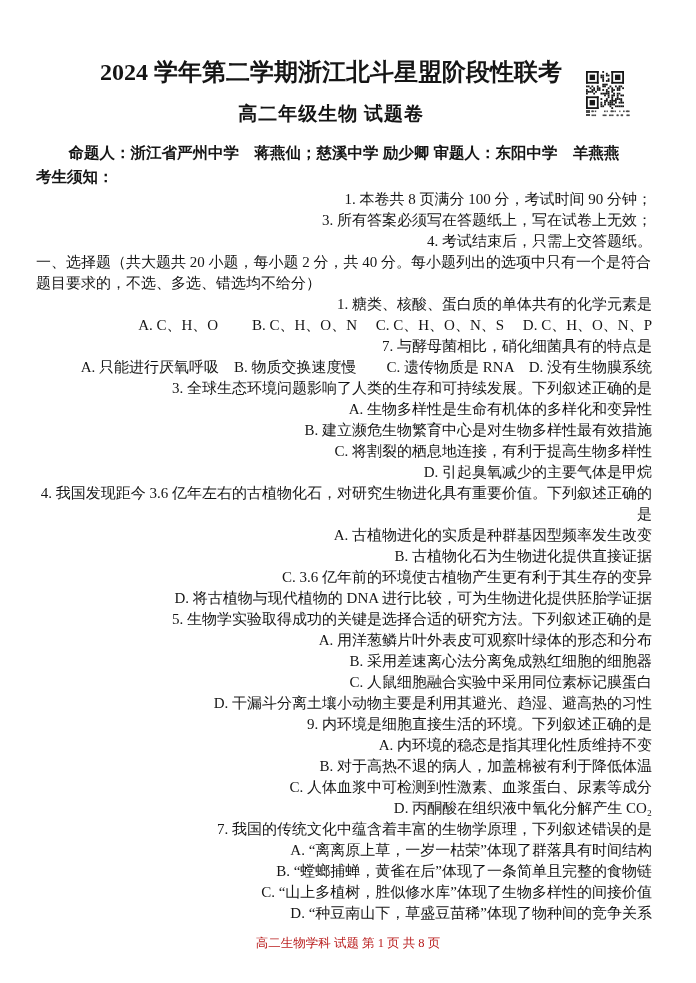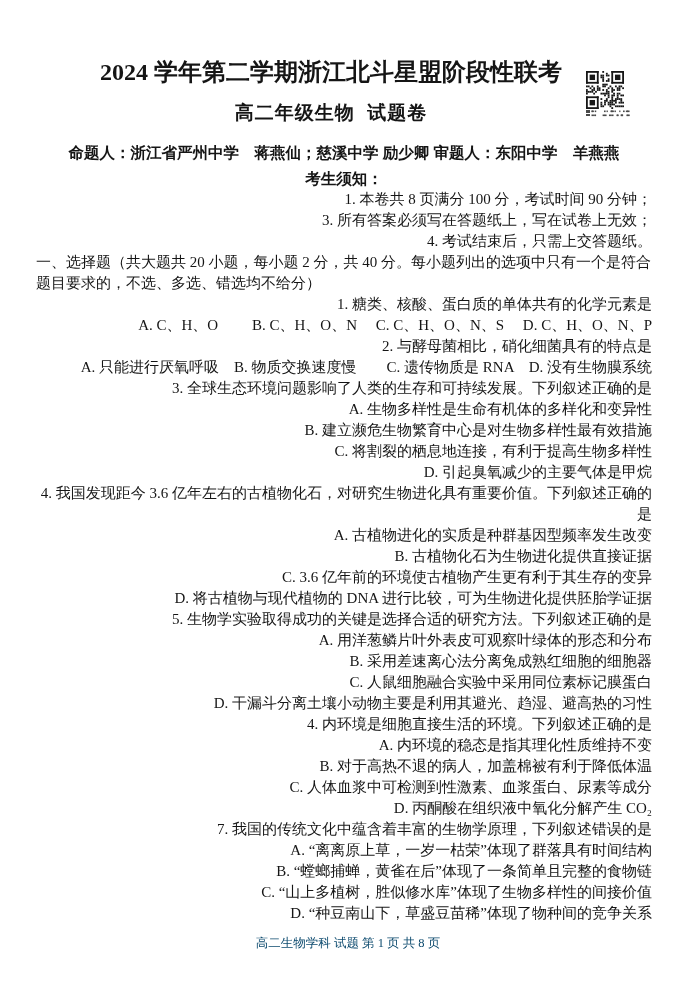--- a/index.html
+++ b/index.html
@@ -11,45 +11,44 @@
   .page{position:relative;width:696px;height:983px;box-sizing:border-box;
         padding:56px 44px 0 36px;}
   .hdr h1{
     margin:0 26px 0 0;text-align:center;
     font-size:24px;font-weight:600;line-height:32px;
     font-family:"Liberation Serif","DejaVu Serif",serif;
   }
   .hdr h2{
     margin:13px 26px 0 0;text-align:center;
     font-size:19px;font-weight:700;line-height:26px;letter-spacing:1px;
-    font-family:Liberation Mono, monospace;
+    font-family:Liberation Serif, serif;
   }
   .authors{
     margin-top:15px;text-align:center;
     font-size:15.5px;font-weight:700;line-height:22px;
     font-family:"Liberation Sans","DejaVu Sans",sans-serif;
     white-space:pre-wrap;
   }
   .notice-heading{
     margin-top:4px;font-size:15.5px;font-weight:700;line-height:21px;
-    font-family:Liberation Sans, sans-serif;
-    text-align:center;
+    font-family:Liberation Mono, monospace;
   }
   .line{font-size:15px;line-height:21px;white-space:pre-wrap;text-align:right;}
   .notice-item{padding-left:33px;}
   .section-heading{font-size:15px;line-height:21px;white-space:pre-wrap;}
   .question .stem{padding-left:0;}
   .question .opt{padding-left:6px;}
   .qr{position:absolute;left:586px;top:71px;width:44px;text-align:left;}
   .qr svg{display:block;}
   #qr-svg rect{fill:#161616;}
   #qr-caption-svg rect{fill:#4a4a4a;}
   .footer{
     position:absolute;left:0;bottom:32px;width:100%;text-align:center;
-    font-size:12.5px;line-height:16px;color:#0c4a6e;white-space:pre-wrap;
+    font-size:12.5px;line-height:16px;color:#b91c1c;white-space:pre-wrap;
   }
 </style>
 </head>
 <body>
 
 <div class="page">
 
   <div class="qr">
     <svg id="qr-svg" width="38" height="38" viewBox="0 0 38 38">
         <rect x="0" y="0" width="12.666666666666666" height="1.8095238095238095"></rect>
@@ -226,21 +225,21 @@
     </div>
 
   <div class="section-heading">一、选择题（共大题共 20 小题，每小题 2 分，共 40 分。每小题列出的选项中只有一个是符合题目要求的，不选、多选、错选均不给分）</div>
 
   <div id="questions">
       <div class="question">
         <div class="line stem">1. 糖类、核酸、蛋白质的单体共有的化学元素是</div>
         <div class="line opt">A. C、H、O　 　B. C、H、O、N　 C. C、H、O、N、S　 D. C、H、O、N、P</div>
       </div>
       <div class="question">
-        <div class="line stem">2. 与酵母菌相比，硝化细菌具有的特点是</div>
+        <div class="line stem">7. 与酵母菌相比，硝化细菌具有的特点是</div>
         <div class="line opt">A. 只能进行厌氧呼吸　B. 物质交换速度慢　　C. 遗传物质是 RNA　D. 没有生物膜系统</div>
       </div>
       <div class="question">
         <div class="line stem">3. 全球生态环境问题影响了人类的生存和可持续发展。下列叙述正确的是</div>
         <div class="line opt">A. 生物多样性是生命有机体的多样化和变异性</div>
         <div class="line opt">B. 建立濒危生物繁育中心是对生物多样性最有效措施</div>
         <div class="line opt">C. 将割裂的栖息地连接，有利于提高生物多样性</div>
         <div class="line opt">D. 引起臭氧减少的主要气体是甲烷</div>
       </div>
       <div class="question">
@@ -251,21 +250,21 @@
         <div class="line opt">D. 将古植物与现代植物的 DNA 进行比较，可为生物进化提供胚胎学证据</div>
       </div>
       <div class="question">
         <div class="line stem">5. 生物学实验取得成功的关键是选择合适的研究方法。下列叙述正确的是</div>
         <div class="line opt">A. 用洋葱鳞片叶外表皮可观察叶绿体的形态和分布</div>
         <div class="line opt">B. 采用差速离心法分离兔成熟红细胞的细胞器</div>
         <div class="line opt">C. 人鼠细胞融合实验中采用同位素标记膜蛋白</div>
         <div class="line opt">D. 干漏斗分离土壤小动物主要是利用其避光、趋湿、避高热的习性</div>
       </div>
       <div class="question">
-        <div class="line stem">4. 内环境是细胞直接生活的环境。下列叙述正确的是</div>
+        <div class="line stem">9. 内环境是细胞直接生活的环境。下列叙述正确的是</div>
         <div class="line opt">A. 内环境的稳态是指其理化性质维持不变</div>
         <div class="line opt">B. 对于高热不退的病人，加盖棉被有利于降低体温</div>
         <div class="line opt">C. 人体血浆中可检测到性激素、血浆蛋白、尿素等成分</div>
         <div class="line opt">D. 丙酮酸在组织液中氧化分解产生 CO₂</div>
       </div>
       <div class="question">
         <div class="line stem">7. 我国的传统文化中蕴含着丰富的生物学原理，下列叙述错误的是</div>
         <div class="line opt">A. “离离原上草，一岁一枯荣”体现了群落具有时间结构</div>
         <div class="line opt">B. “螳螂捕蝉，黄雀在后”体现了一条简单且完整的食物链</div>
         <div class="line opt">C. “山上多植树，胜似修水库”体现了生物多样性的间接价值</div>

